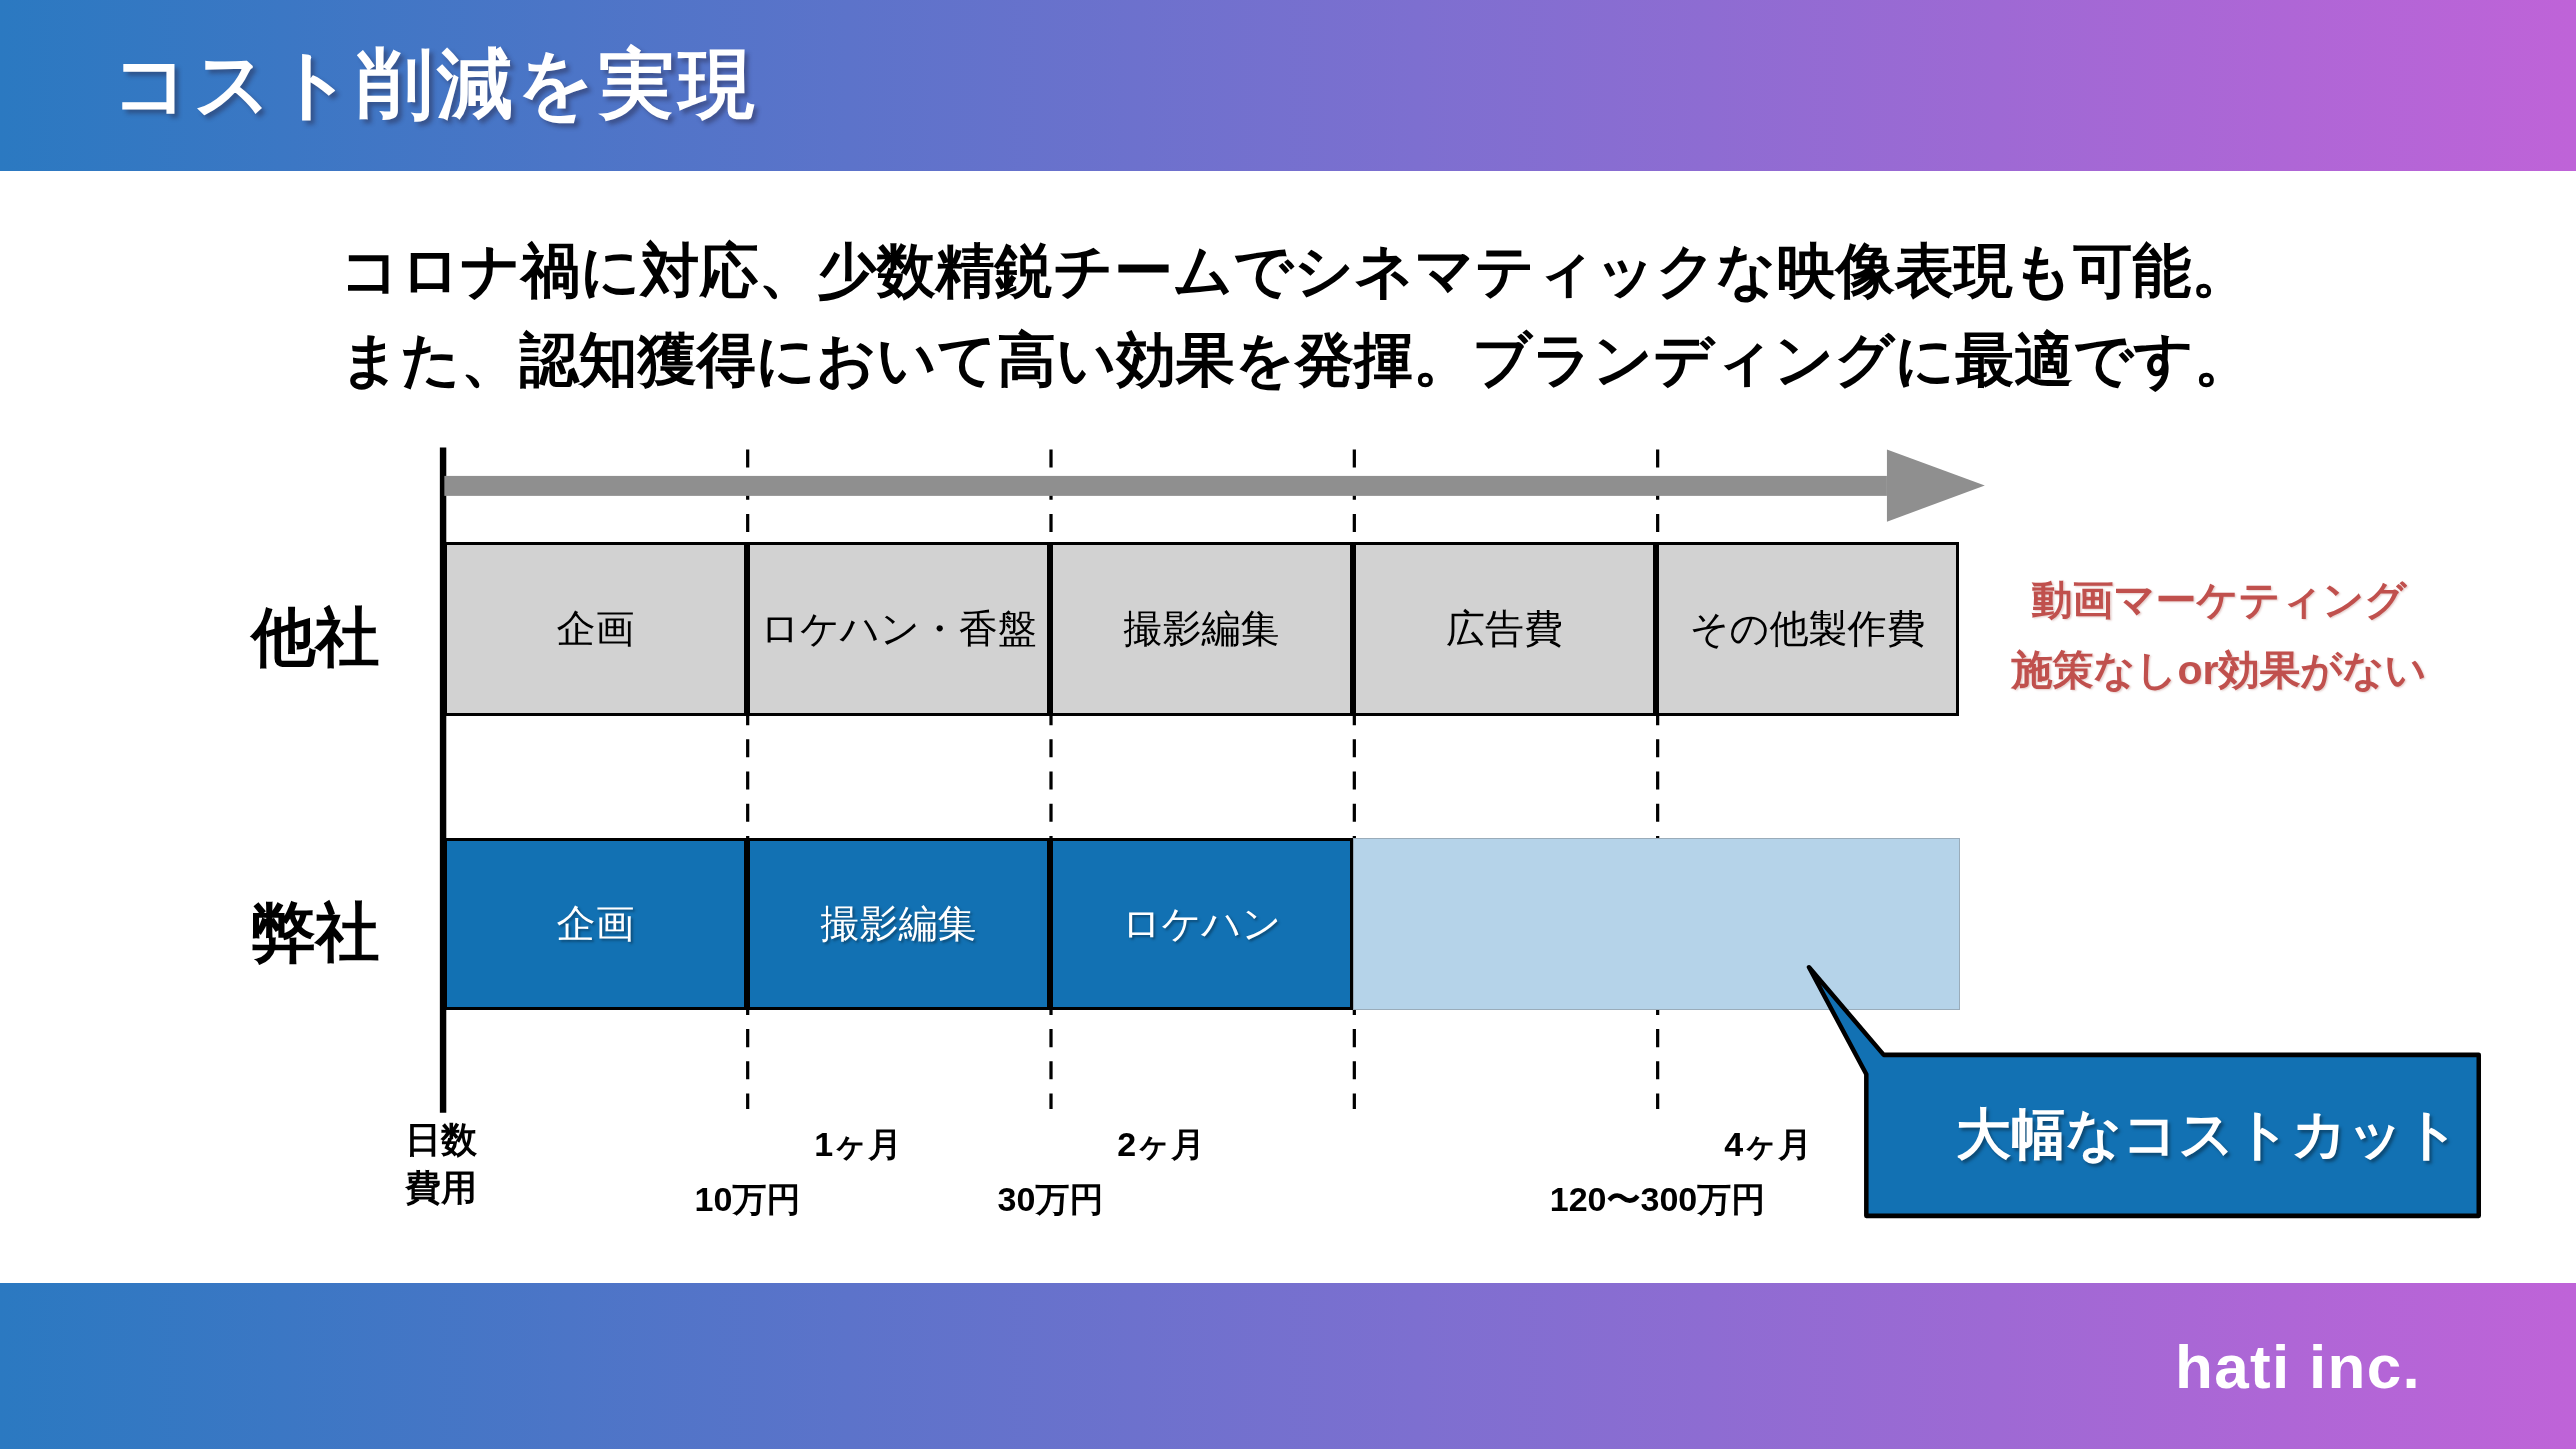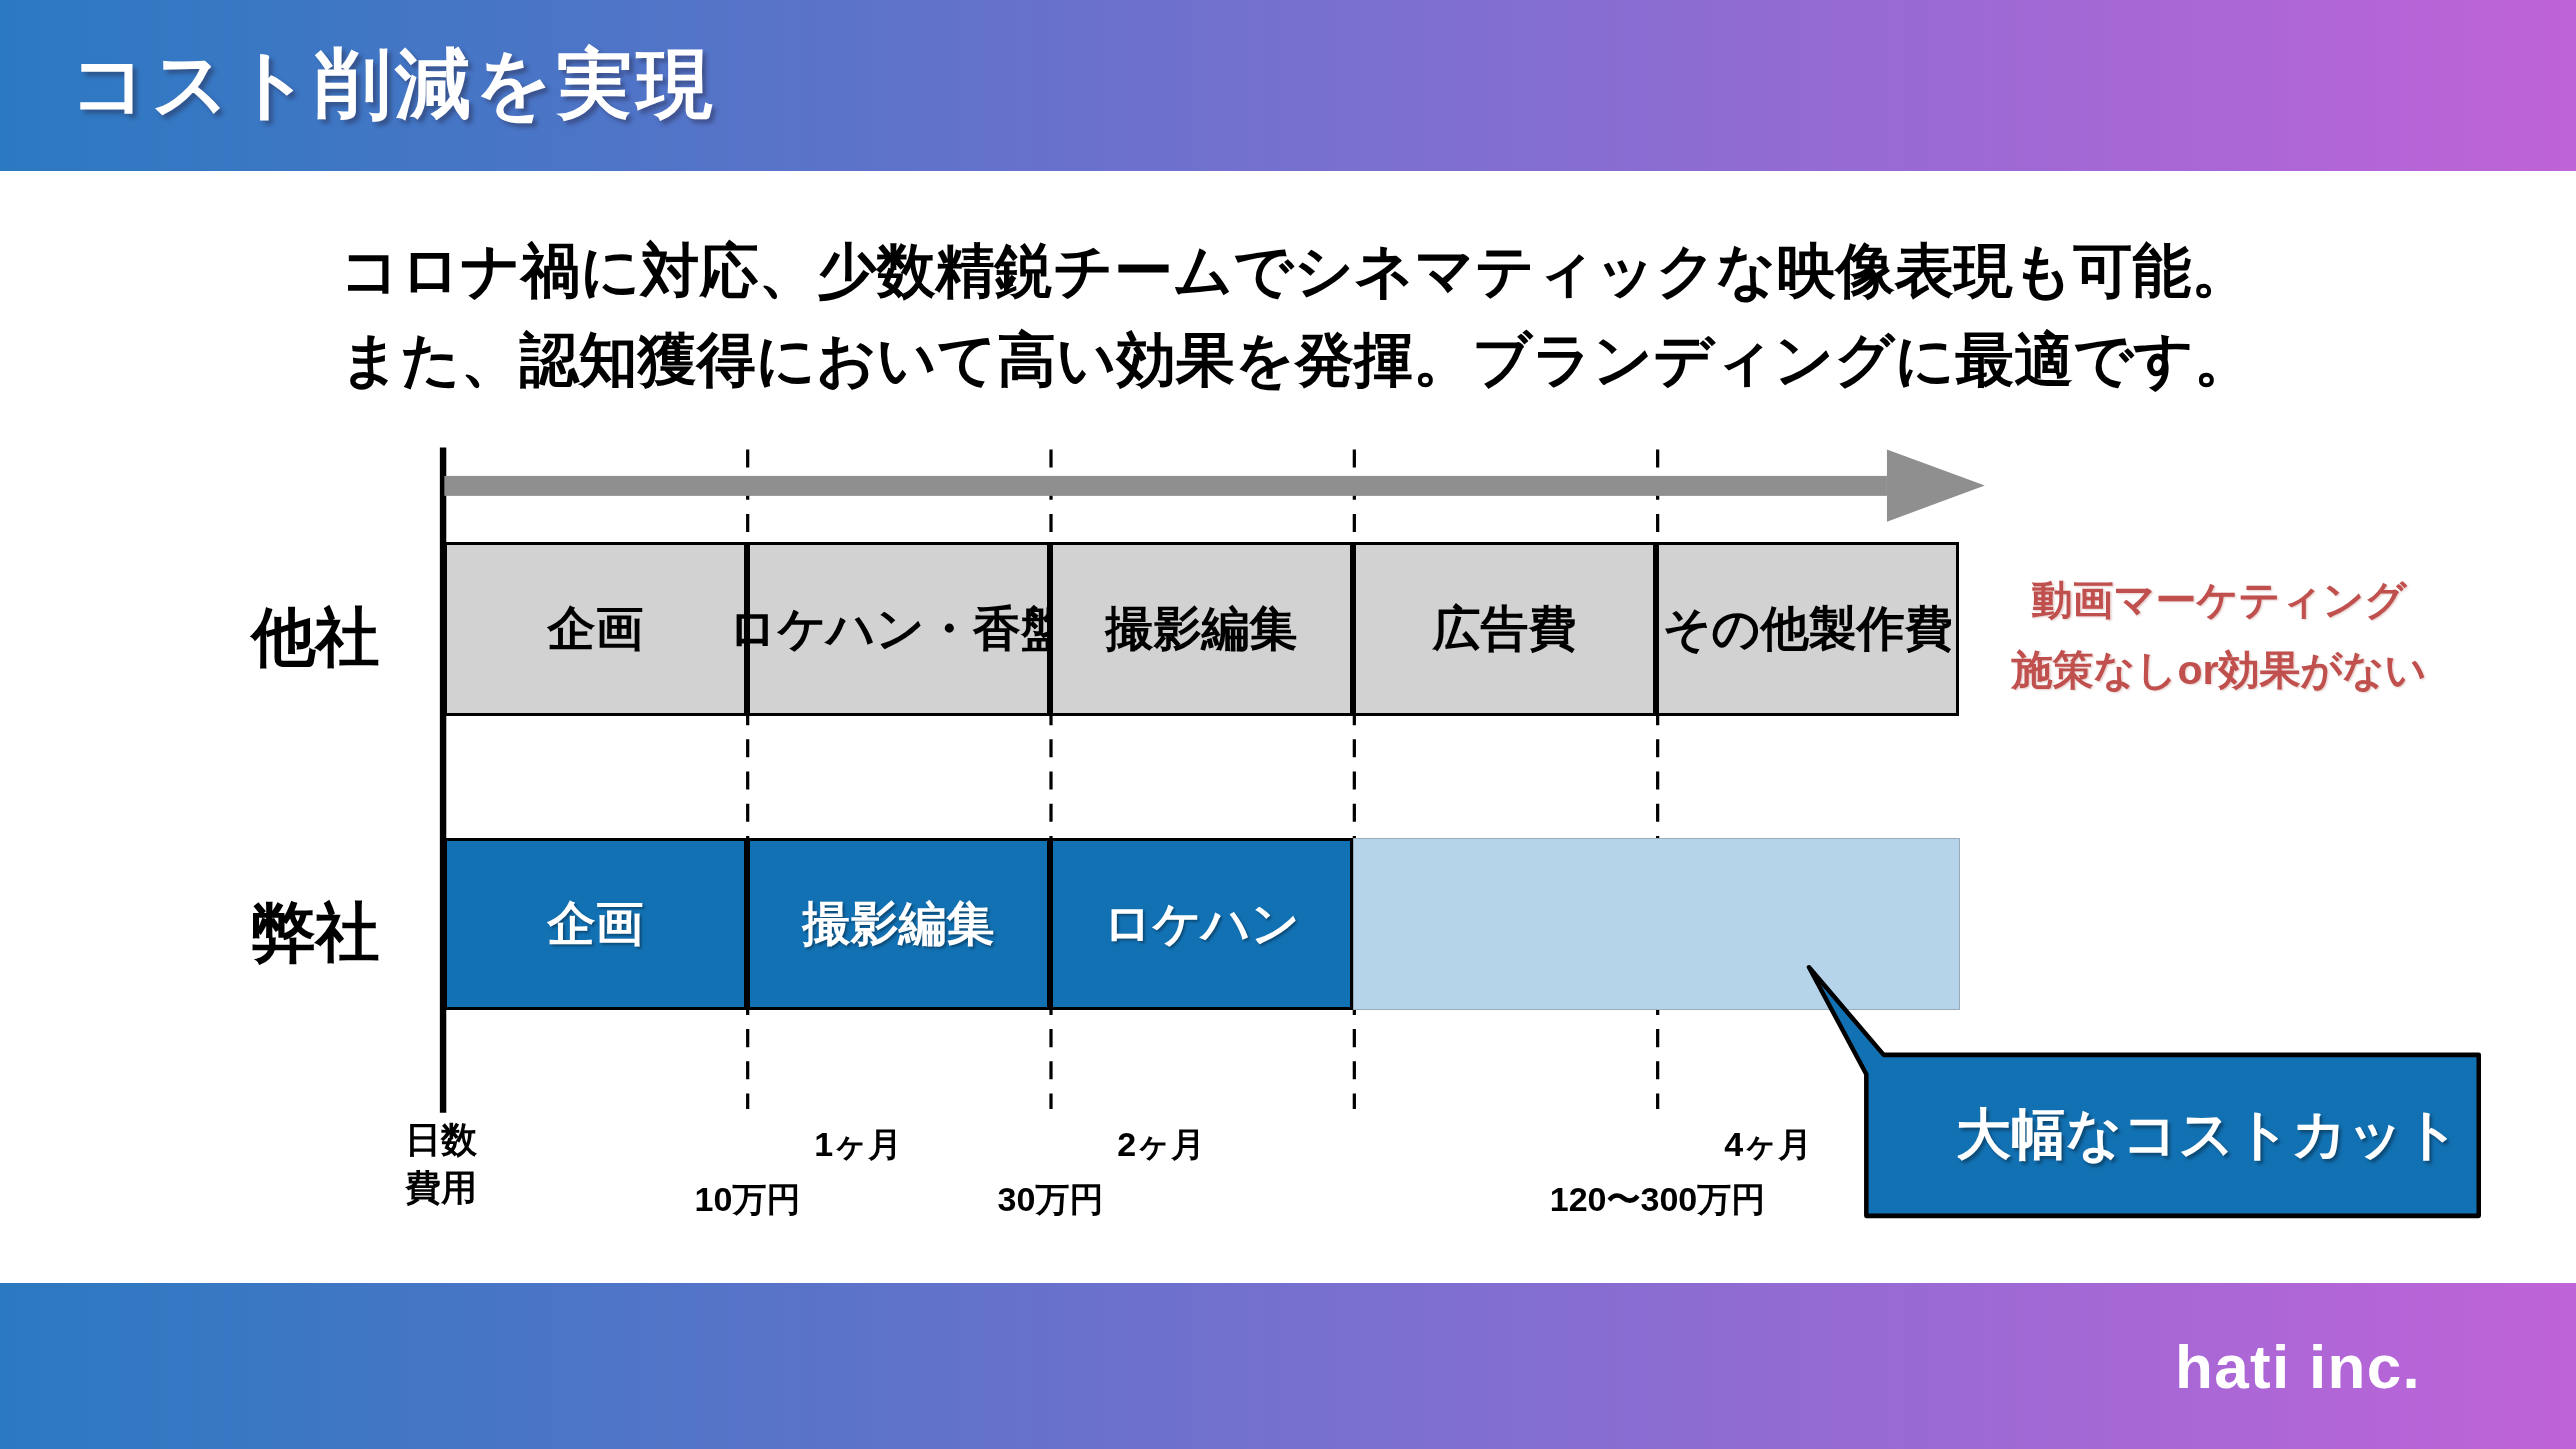--- a/index.html
+++ b/index.html
@@ -5,34 +5,34 @@
   html,body{margin:0;padding:0;background:#ffffff;}
   .slide{
     position:relative;width:2576px;height:1449px;overflow:hidden;background:#ffffff;
     font-family:"Liberation Sans","DejaVu Sans",sans-serif;
   }
   
   .band{position:absolute;left:0;width:2576px;background:linear-gradient(90deg,#2b79c1 0%,#7d6fd0 55%,#bf63d8 100%);}
   .band.header{top:0;height:171px;display:flex;align-items:center;}
   .band.footer{top:1283px;height:166px;display:flex;align-items:center;justify-content:flex-end;}
   .slide-title{
-    margin-left:70px;color:#ffffff;font-size:76px;font-weight:bold;letter-spacing:3.9px;
+    margin-left:112px;color:#ffffff;font-size:76px;font-weight:bold;letter-spacing:3.9px;
     text-shadow:3.9px 3.9px 4.5px rgba(40,40,70,0.45);white-space:nowrap;
   }
   .brand{margin-right:155px;color:#ffffff;font-size:62px;font-weight:bold;letter-spacing:1.3px;}
   
   .intro{position:absolute;left:340px;top:227px;color:#000;font-size:59px;font-weight:bold;line-height:89px;white-space:nowrap;}
   
   .layer{position:absolute;left:0;top:0;}
   .row{position:absolute;left:444px;width:1517px;display:flex;box-sizing:border-box;}
   .row.other{top:542px;height:174px;}
   .row.ours{top:838px;height:172px;}
   .cell{
     box-sizing:border-box;display:flex;align-items:center;justify-content:center;
-    font-size:48px;font-weight:bold;white-space:nowrap;
+    font-size:39px;font-weight:normal;white-space:nowrap;
   }
   .cell.gray{background:#d2d2d2;border:3.9px solid #000;color:#000;}
   .cell.blue{background:#1271b3;border:3.9px solid #000;color:#fff;text-shadow:1.9px 1.9px 2.6px rgba(0,0,0,0.35);}
   .cell.lightblue{background:#b5d3e9;border:1.9px solid #9aacba;}
   .row-label{position:absolute;width:219px;text-align:center;color:#000;font-size:64px;font-weight:bold;}
   .row-label.other{left:206px;top:594px;}
   .row-label.ours{left:206px;top:889px;}
   
   .red-note{
     position:absolute;left:1984px;top:565px;width:470px;text-align:center;

